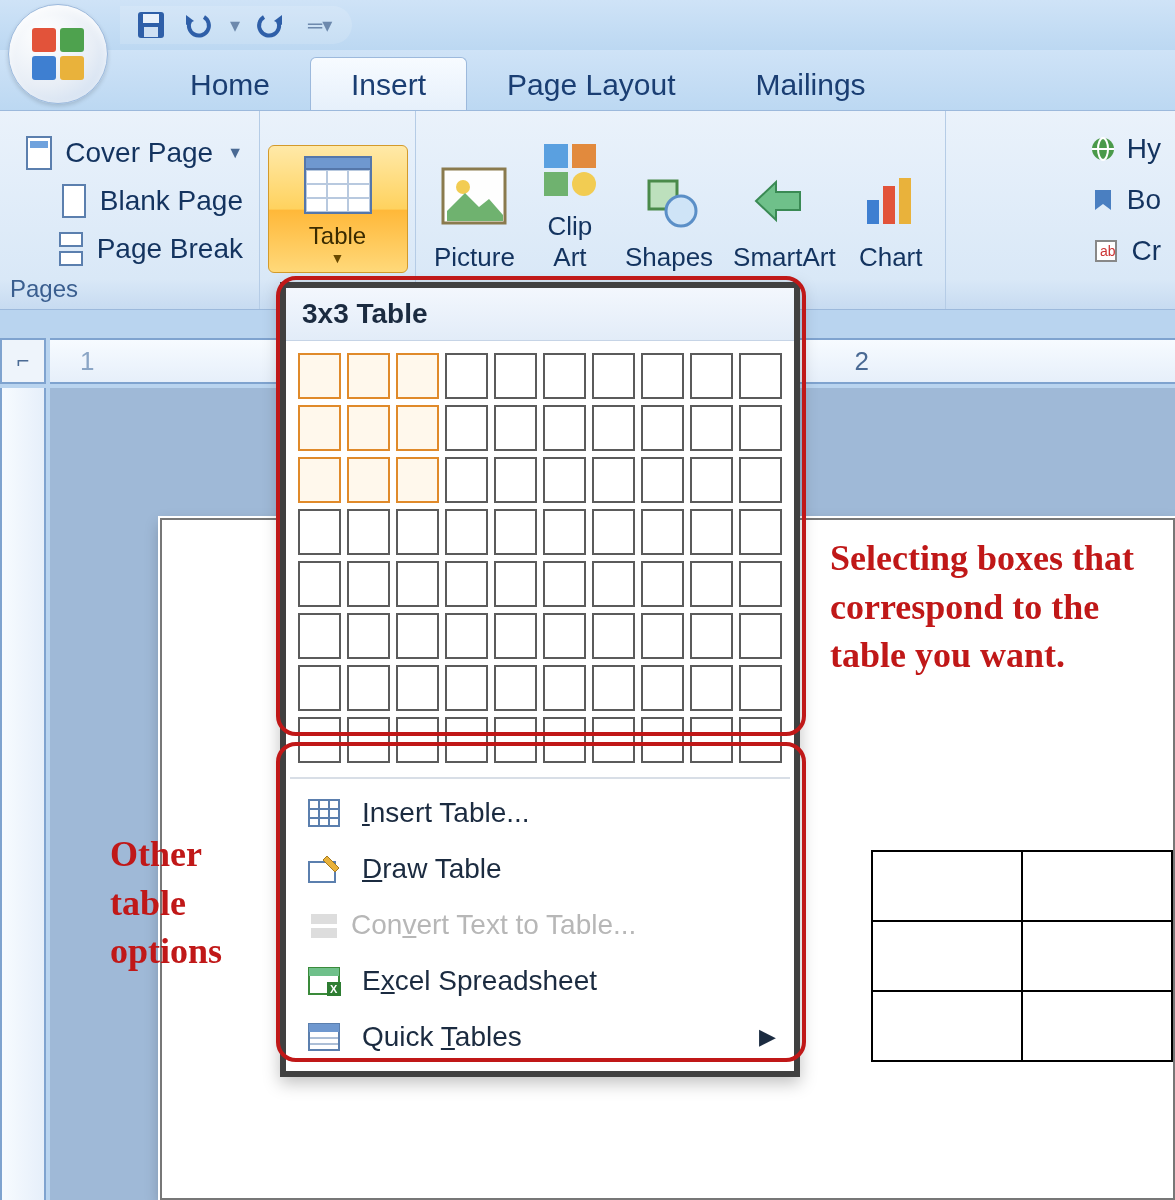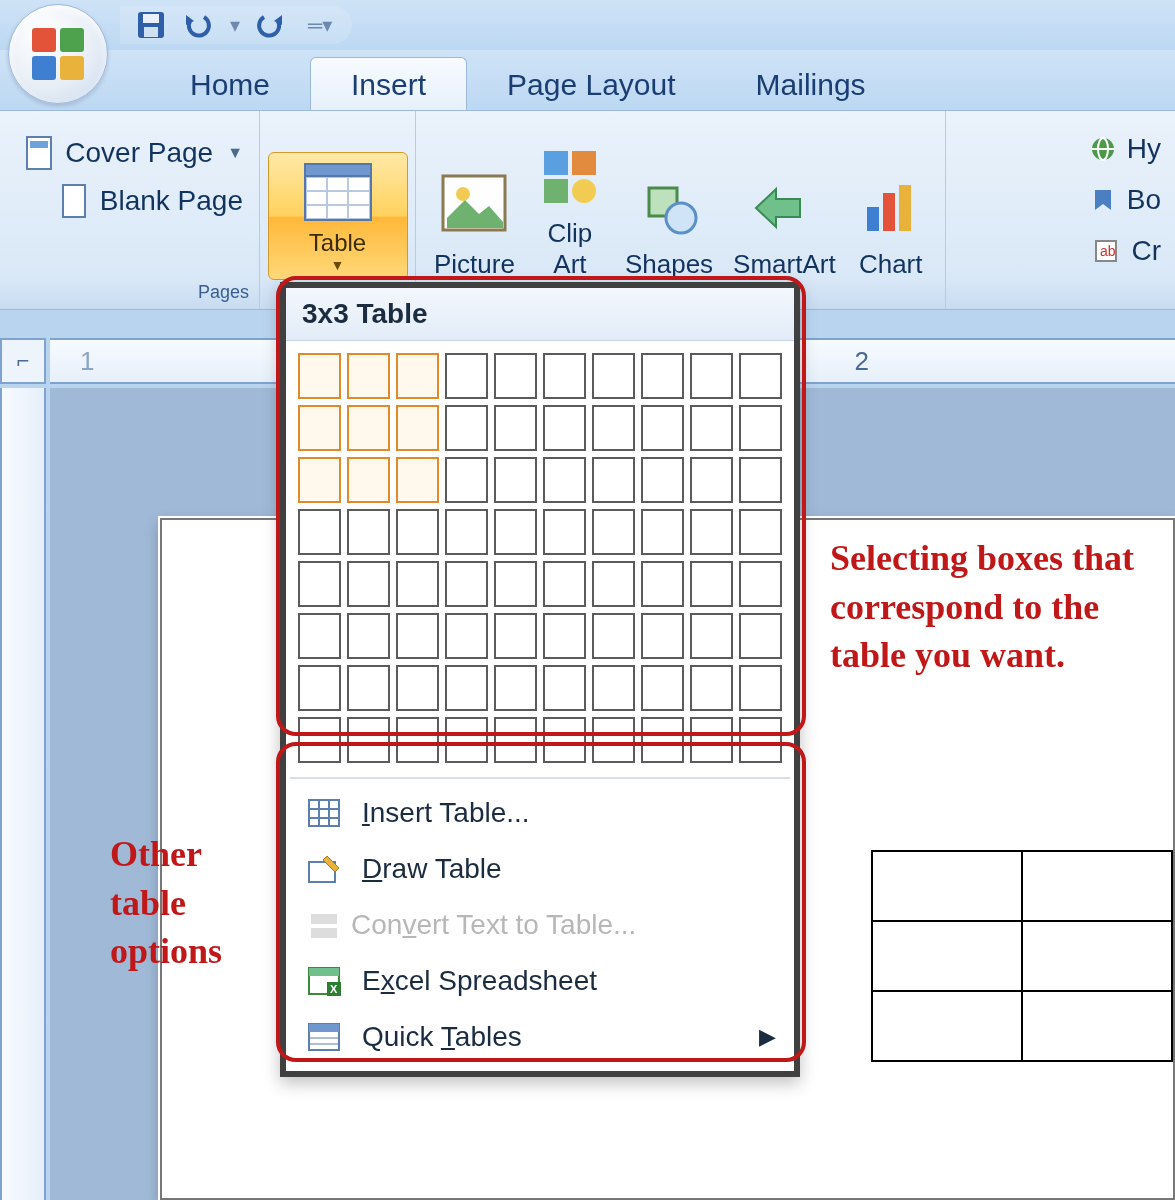--- a/index.html
+++ b/index.html
@@ -68,23 +68,23 @@
     display:flex;
     align-items:stretch;
   }
   .group {
     border-right: 1px solid #b5cce6;
     display:flex; flex-direction:column;
     padding: 6px 10px 2px 10px;
     position:relative;
   }
   .group-label {
-    text-align:right;
+    text-align:left;
     color:#3a5e8f;
-    font-size:18px;
+    font-size:24px;
     padding: 2px 0 4px 0;
     white-space: nowrap;
   }
   .group-body { flex:1; display:flex; align-items:flex-end; gap:8px;margin-top:12px;}
   
   .pages-item {
     display:flex; align-items:center; gap:10px;
     color:#13335f; font-size:28px;
     padding:6px 6px;
     white-space:nowrap;
@@ -285,20 +285,27 @@
             <rect x="5" y="6" width="18" height="7" fill="#6fa2dd"></rect>
           </svg>
         <span>Cover Page</span>
         <span style="font-size:16px;color:#4a6a94;margin-left:4px">▼</span>
       </div>
       <div class="pages-item">
         <svg class="ic" viewBox="0 0 30 36">
             <rect x="3" y="2" width="22" height="32" fill="#fff" stroke="#5b7fae" stroke-width="2"></rect>
           </svg>
         <span>Blank Page</span>
+      </div>
+      <div class="pages-item">
+        <svg class="ic" viewBox="0 0 30 36">
+            <rect x="3" y="2" width="22" height="13" fill="#fff" stroke="#5b7fae" stroke-width="2"></rect>
+            <rect x="3" y="21" width="22" height="13" fill="#fff" stroke="#5b7fae" stroke-width="2"></rect>
+          </svg>
+        <span>Page Break</span>
       </div>
     </div>
     <div class="group-label">Pages</div>
   </div>
 
   <div class="group table-group" style="width:156px">
     <div class="group-body" style="justify-content:center;">
       <div class="tablebtn">
         <div class="tblicon">
           <div class="hdr"></div>

